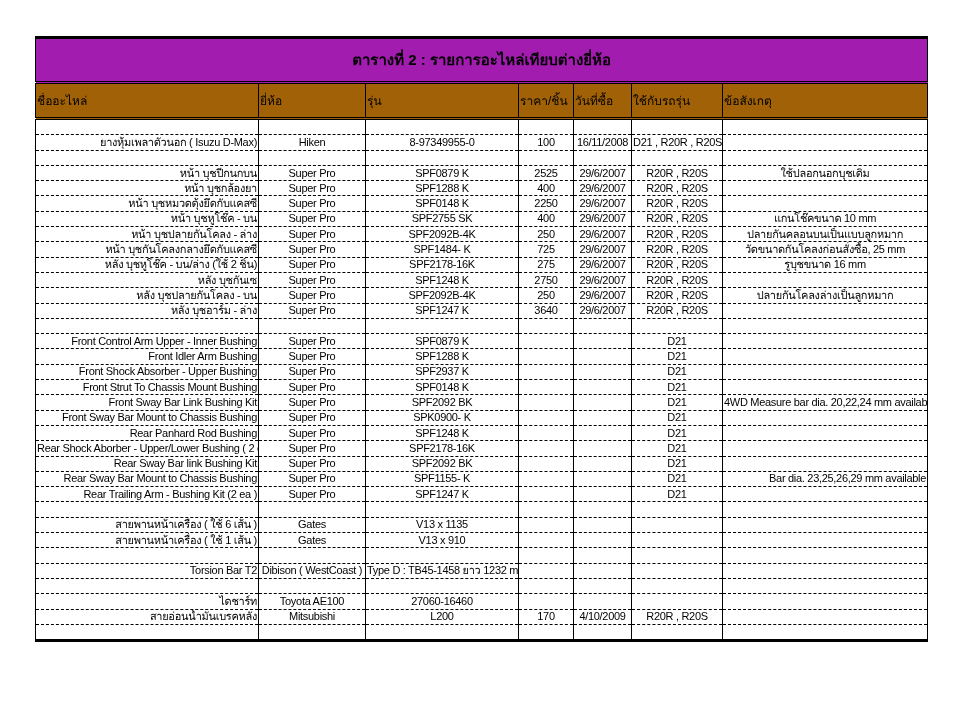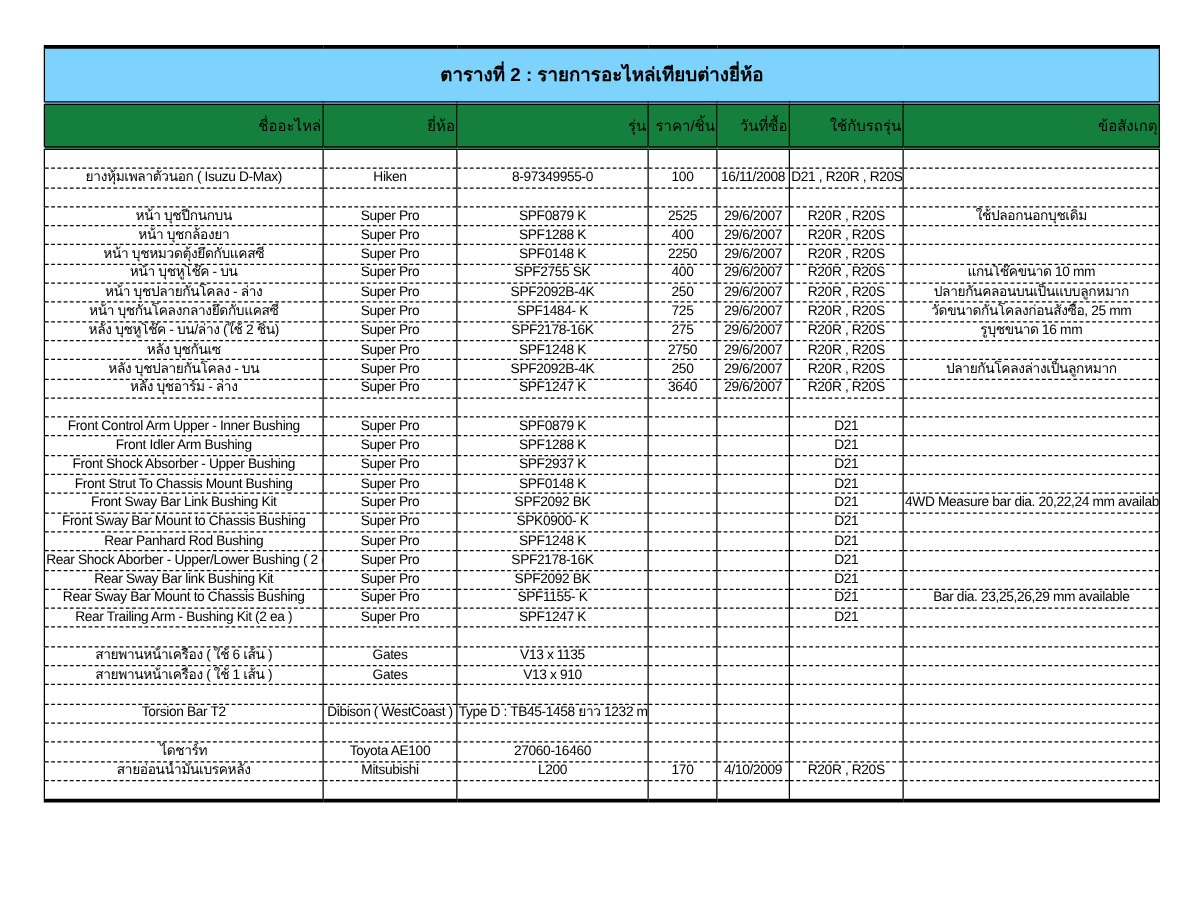--- a/index.html
+++ b/index.html
@@ -1,40 +1,40 @@
 <!DOCTYPE html>
 <html><head>
 <meta charset="utf-8">
 <style>
   html, body { margin: 0; padding: 0; background: #ffffff; }
   body { width: 960px; height: 720px; position: relative; overflow: hidden;
          font-family: "Liberation Sans Narrow", "Liberation Sans", sans-serif; }
   .sheet { position: absolute; left: 35px; top: 36px; width: 892px; }
   table { border-collapse: collapse; width: 892px; table-layout: fixed; }
   .title-row td {
-    background: #7dd3fc; height: 40px; text-align: center;
+    background: #a21caf; height: 40px; text-align: center;
     font-size: 15px; font-weight: bold; color: #000;
     border-top: 3px solid #000; border-left: 1px solid #000; border-right: 1px solid #000;
     border-bottom: 3px double #000;
   }
   .head-row td {
-    background: #15803d; height: 31px; text-align: right; font-size: 12px; color: #000;
+    background: #a16207; height: 31px; text-align: left; font-size: 12px; color: #000;
     border: 1px solid #000; border-bottom: 3px double #000;
   }
   tbody.data td {
     height: 14.3px; padding: 0 1px; font-size: 11px; line-height: 13px; color: #000;
     border-left: 1px solid #000; border-right: 1px solid #000;
     border-bottom: 1px dashed #000;
     white-space: nowrap; overflow: hidden;
     transform: scaleX(0.86); transform-origin: left center;
   }
   tbody.data td { transform: none; letter-spacing: -0.3px; }
   tbody.data tr:last-child td { border-bottom: 3px solid #000; }
   .c { text-align: center; }
-  .l { text-align: center; }
+  .l { text-align: right; }
 </style>
 </head>
 <body>
 
 <div class="sheet">
   <table>
     <colgroup>
       <col style="width:223px">
       <col style="width:107px">
       <col style="width:153px">

